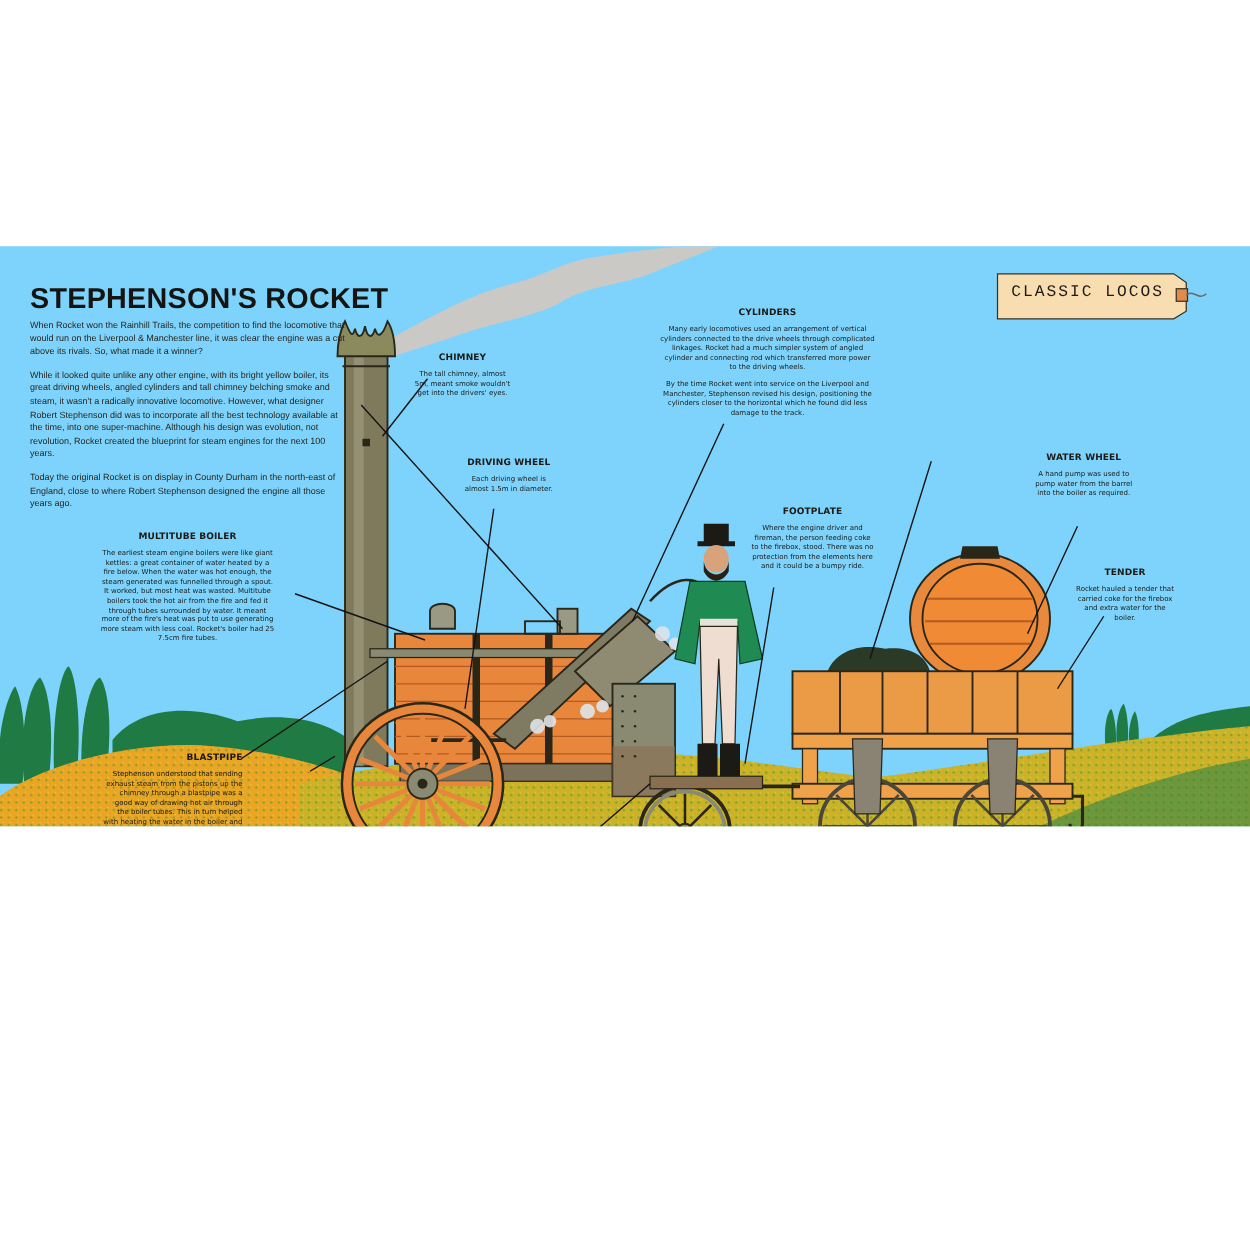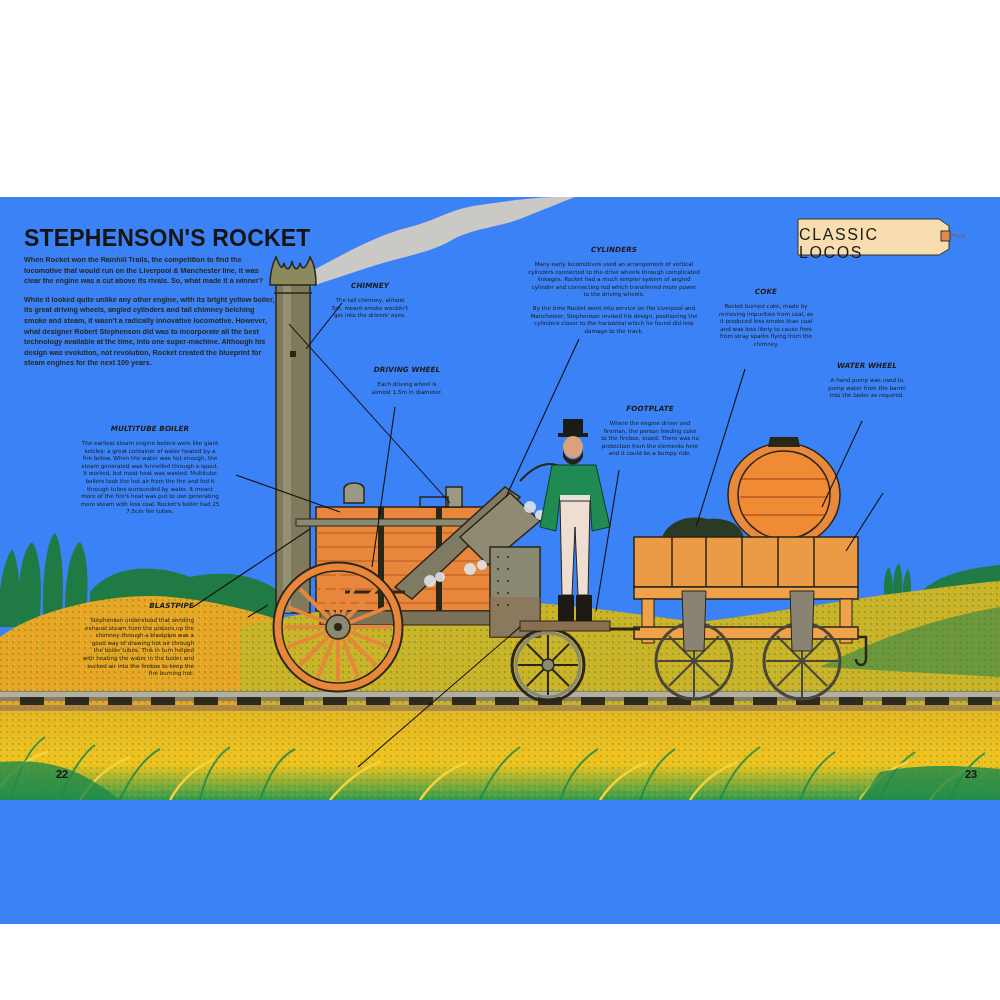--- a/index.html
+++ b/index.html
@@ -1,41 +1,41 @@
 <!DOCTYPE html>
 <html><head>
   <meta charset="utf-8">
   <style>
     * { box-sizing: border-box; margin: 0; padding: 0; }
     html, body { width: 1000px; height: 1000px; background: #ffffff; overflow: hidden; }
     body { position: relative; font-family: "DejaVu Sans", sans-serif; color: #1c1a15; }
     .spread {
-      position: absolute; left: 0; top: 197px; width: 1000px; height: 727px;
-      background: #3b82f6; overflow: hidden;
+      position: absolute; left: 0; top: 197px; width: 1000px; height: 464px;
+      background: #7dd3fc; overflow: hidden;
     }
     .scene { position: absolute; left: 0; top: 0; width: 1000px; height: 603px; }
     .title {
       position: absolute; left: 24px; top: 28px;
       font-family: "Liberation Sans", sans-serif; font-weight: bold;
       font-size: 23px; letter-spacing: 0.2px; color: #161410;
     }
     .intro {
       position: absolute; left: 24px; top: 58px; width: 252px;
       font-family: "Liberation Sans", sans-serif; font-size: 7.2px; line-height: 10.6px; color: #2a261e;
     }
-    .intro p { margin-bottom: 8px; font-weight: bold; }
+    .intro p { margin-bottom: 8px; }
     .callout { position: absolute; text-align: center; font-family: "DejaVu Sans", sans-serif; color: #1c1a15; }
-    .callout h3 { font-size: 7.2px; font-weight: bold; margin-bottom: 7px; letter-spacing: 0.1px; font-style: italic; }
+    .callout h3 { font-size: 7.2px; font-weight: bold; margin-bottom: 7px; letter-spacing: 0.1px; }
     .callout p { font-size: 5.6px; line-height: 7.6px; margin-bottom: 6px; }
     .tag {
       position: absolute; left: 797px; top: 20px; width: 160px; height: 36px;
     }
     .tag-label {
-      position: absolute; left: 2px; top: 9px; width: 140px;
-      font-family: Liberation Sans, sans-serif; font-size: 16px; letter-spacing: 1.6px; color: #1d1a15;
+      position: absolute; left: 12px; top: 9px; width: 140px;
+      font-family: Liberation Mono, monospace; font-size: 13px; letter-spacing: 1.6px; color: #1d1a15;
     }
     .page-num {
       position: absolute; font-family: "Liberation Sans", sans-serif; font-size: 11px; font-weight: bold; color: #14130f;
     }
   </style>
 </head>
 <body>
 
 <div class="spread">
 
@@ -305,20 +305,21 @@
       <line x1="193" y1="410" x2="310" y2="332"></line>
       <line x1="358" y1="570" x2="520" y2="430"></line>
       <line x1="248" y1="420" x2="268" y2="408"></line>
     </g>
   </svg>
 
   <h1 class="title">STEPHENSON'S ROCKET</h1>
   <div class="intro">
     <p>When Rocket won the Rainhill Trails, the competition to find the locomotive that would run on the Liverpool &amp; Manchester line, it was clear the engine was a cut above its rivals. So, what made it a winner?</p>
     <p>While it looked quite unlike any other engine, with its bright yellow boiler, its great driving wheels, angled cylinders and tall chimney belching smoke and steam, it wasn't a radically innovative locomotive. However, what designer Robert Stephenson did was to incorporate all the best technology available at the time, into one super-machine. Although his design was evolution, not revolution, Rocket created the blueprint for steam engines for the next 100 years.</p>
+    <p>Today the original Rocket is on display in County Durham in the north-east of England, close to where Robert Stephenson designed the engine all those years ago.</p>
   </div>
 
   <div class="tag">
     <svg width="170" height="40" viewBox="0 0 170 40">
       <path d="M1,2 L142,2 L152,9 L152,32 L142,38 L1,38 Z" fill="#f7ddb0" stroke="#3a3020" stroke-width="1"></path>
       <rect x="144" y="14" width="9" height="10" fill="#e08a4c" stroke="#3a3020" stroke-width="1"></rect>
       <path d="M152,19 C158,14 162,24 168,18" fill="none" stroke="#6a6a6a" stroke-width="1.2"></path>
     </svg>
     <div class="tag-label">CLASSIC LOCOS</div>
   </div>
@@ -332,30 +333,30 @@
     <h3>DRIVING WHEEL</h3>
     <p>Each driving wheel is almost 1.5m in diameter.</p>
   </div>
 
   <div class="callout" style="left:528px; top:48px; width:172px;">
     <h3>CYLINDERS</h3>
     <p>Many early locomotives used an arrangement of vertical cylinders connected to the drive wheels through complicated linkages. Rocket had a much simpler system of angled cylinder and connecting rod which transferred more power to the driving wheels.</p>
     <p>By the time Rocket went into service on the Liverpool and Manchester, Stephenson revised his design, positioning the cylinders closer to the horizontal which he found did less damage to the track.</p>
   </div>
 
-  <div class="callout" style="left:718px; top:90px; width:96px;">
-    <h3>COKE</h3>
-    <p>Rocket burned coke, made by removing impurities from coal, as it produced less smoke than coal and was less likely to cause fires from stray sparks flying from the chimney.</p>
-  </div>
 
   <div class="callout" style="left:828px; top:164px; width:78px;">
     <h3>WATER WHEEL</h3>
     <p>A hand pump was used to pump water from the barrel into the boiler as required.</p>
   </div>
 
+  <div class="callout" style="left:860px; top:256px; width:80px;">
+    <h3>TENDER</h3>
+    <p>Rocket hauled a tender that carried coke for the firebox and extra water for the boiler.</p>
+  </div>
 
   <div class="callout" style="left:600px; top:207px; width:100px;">
     <h3>FOOTPLATE</h3>
     <p>Where the engine driver and fireman, the person feeding coke to the firebox, stood. There was no protection from the elements here and it could be a bumpy ride.</p>
   </div>
 
   <div class="callout" style="left:80px; top:227px; width:140px;">
     <h3>MULTITUBE BOILER</h3>
     <p>The earliest steam engine boilers were like giant kettles: a great container of water heated by a fire below. When the water was hot enough, the steam generated was funnelled through a spout. It worked, but most heat was wasted. Multitube boilers took the hot air from the fire and fed it through tubes surrounded by water. It meant more of the fire's heat was put to use generating more steam with less coal. Rocket's boiler had 25 7.5cm fire tubes.</p>
   </div>

